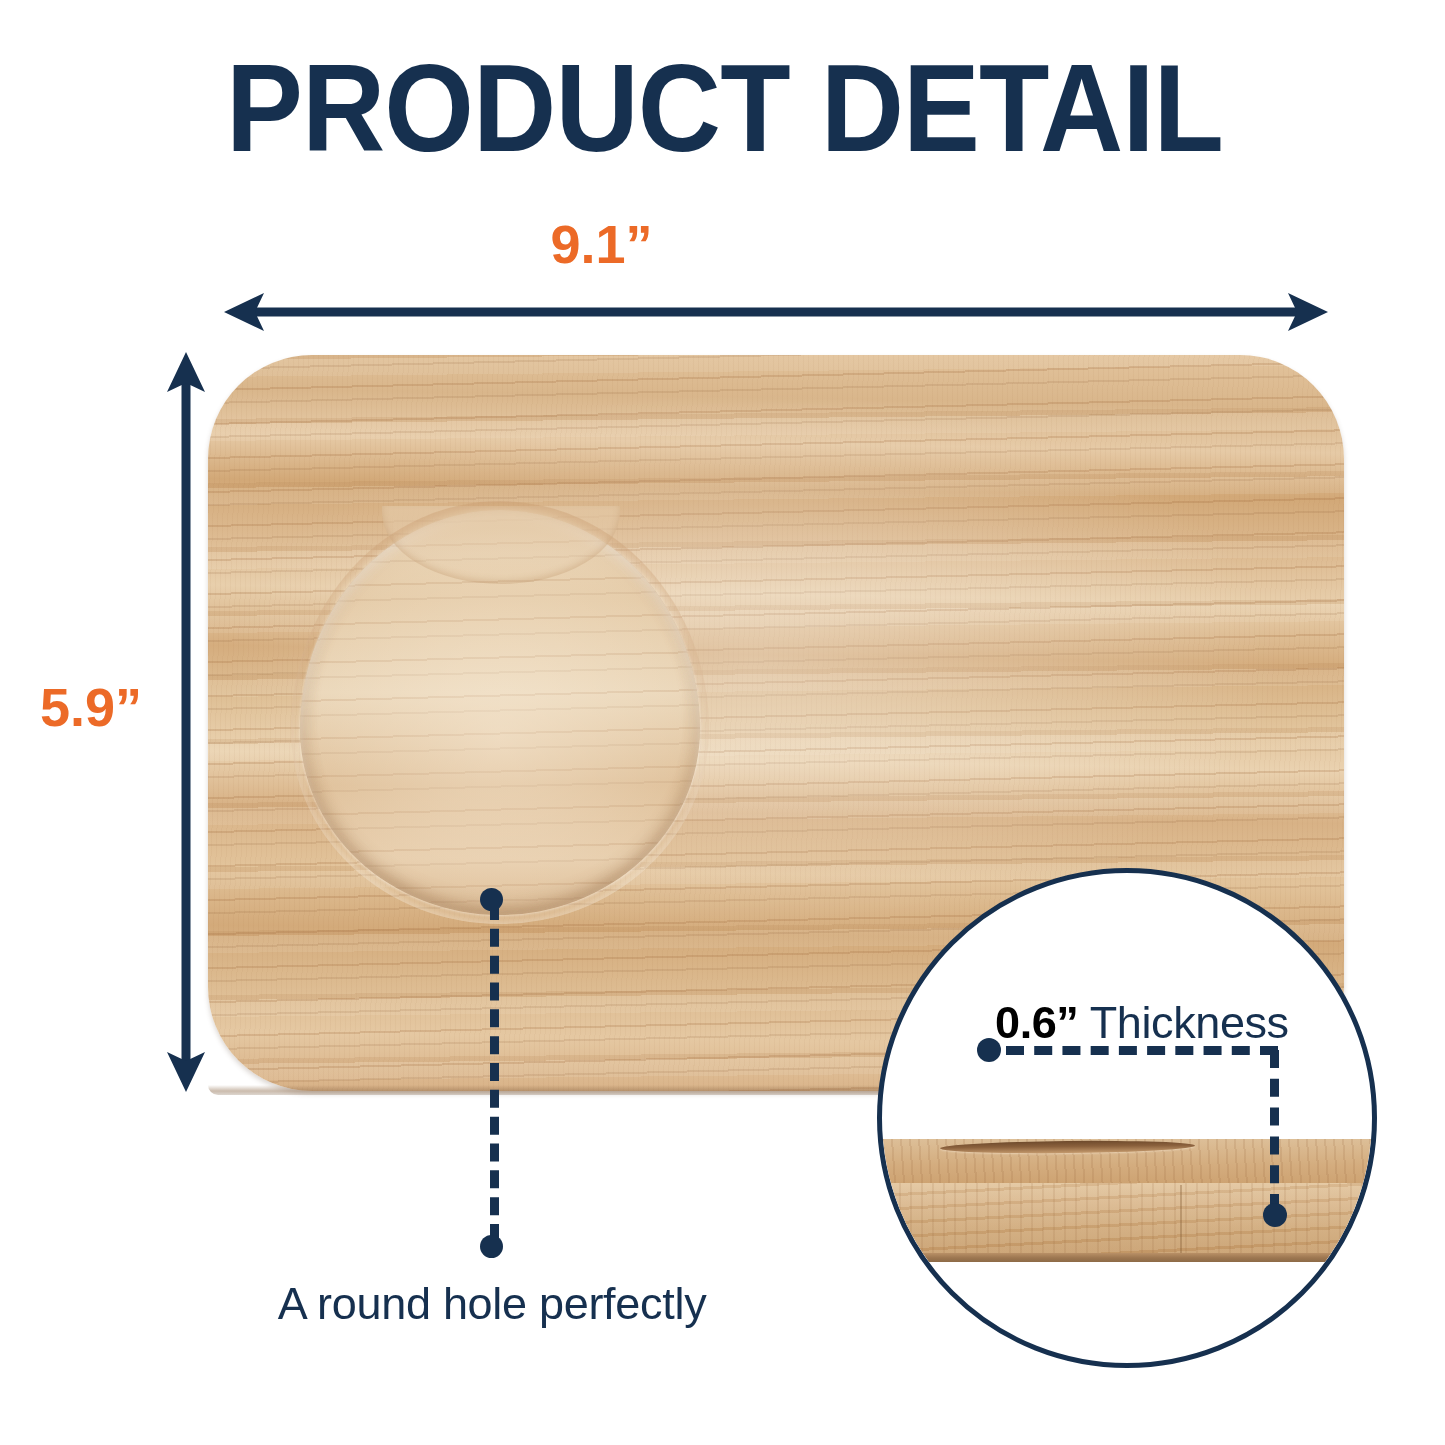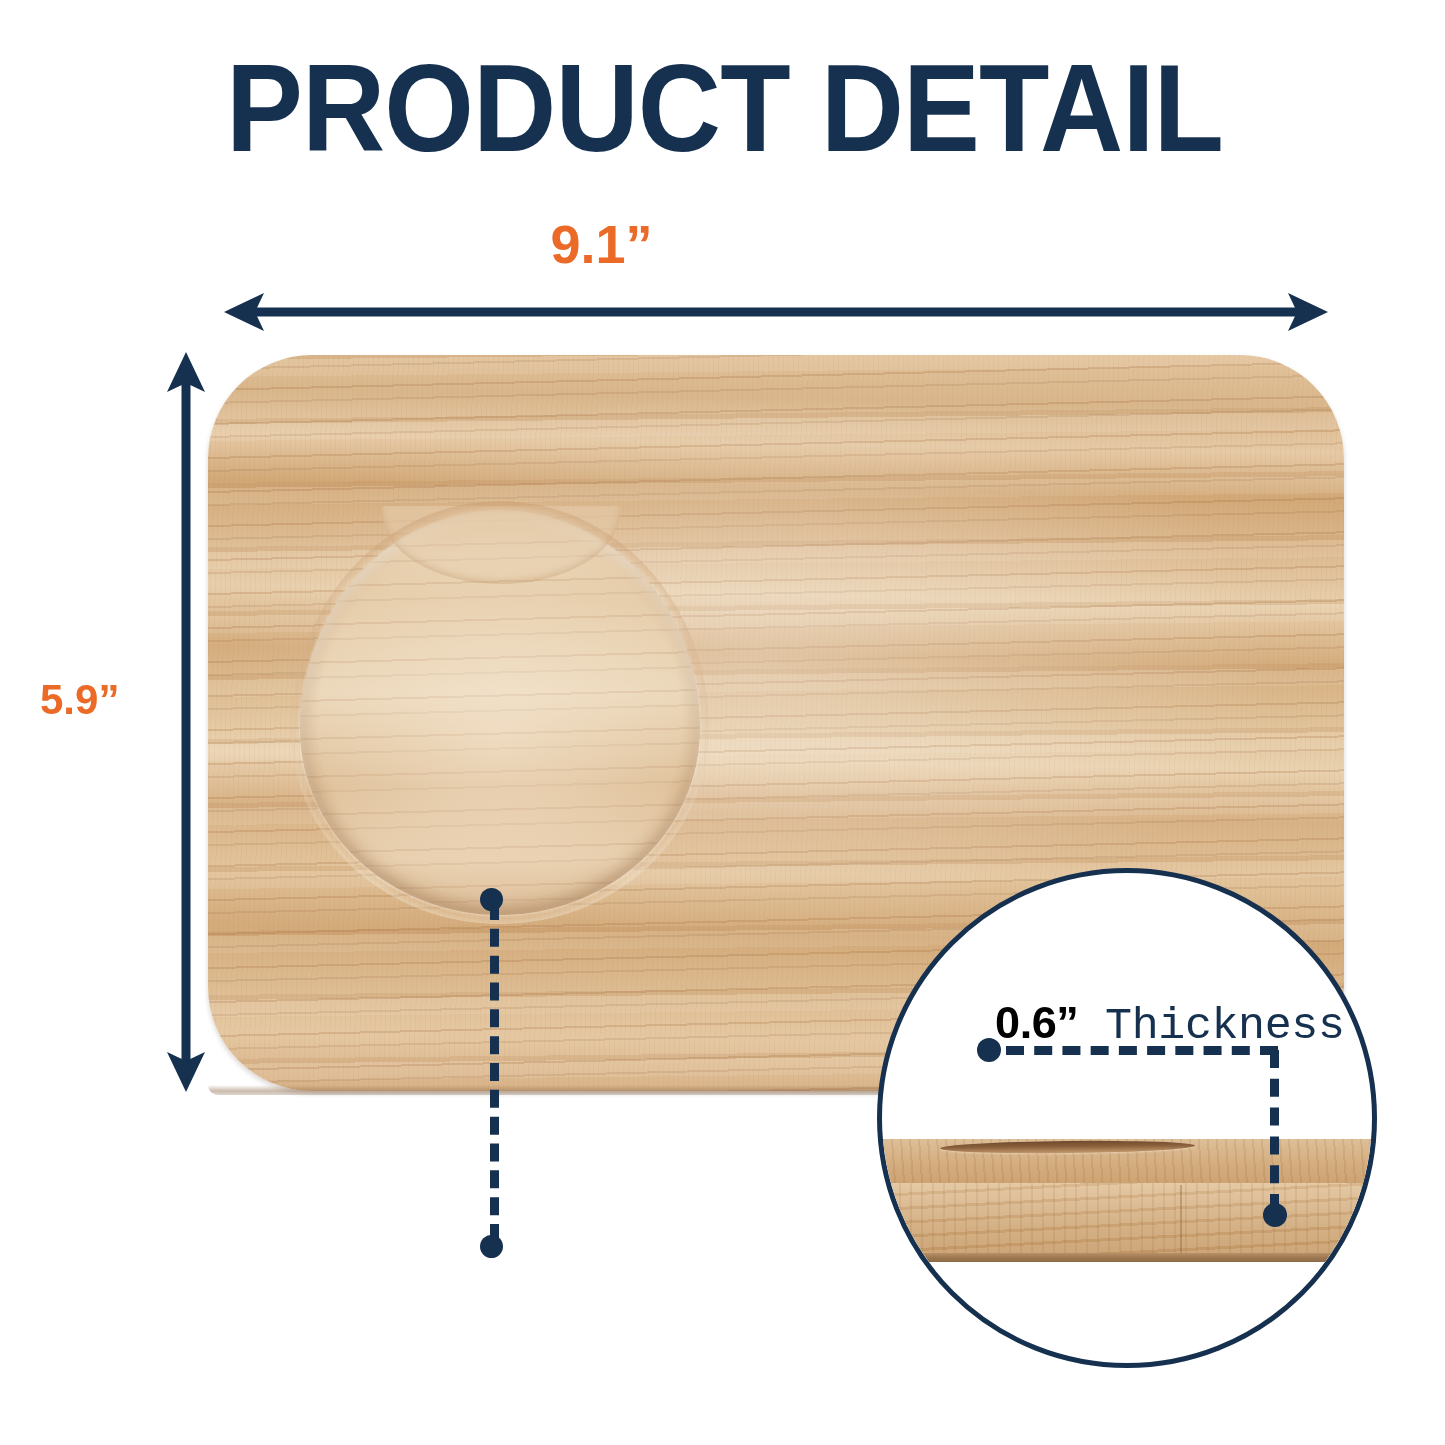--- a/index.html
+++ b/index.html
@@ -20,21 +20,21 @@
   }
 
   
   .dim-label{
     position:absolute;color:#ec6a27;font-weight:bold;
     font-family:"Liberation Sans",sans-serif;
     white-space:nowrap;
   }
   #label-width{left:0;top:213px;width:1445px;text-align:center;font-size:54px;
     transform:translateX(-123px);}
-  #label-height{left:38px;top:676px;font-size:42px;}
+  #label-height{left:38px;top:676px;font-size:54px;}
 
   
   #vec{position:absolute;left:0;top:0;width:1445px;height:1445px;pointer-events:none;}
 
   
   #board{
     position:absolute;left:206px;top:355px;width:1136px;height:736px;
     border-radius:104px;
     background:
       
@@ -165,21 +165,21 @@
   }
 
   
   .inset-label{
     position:absolute;white-space:nowrap;
     font-family:"Liberation Sans",sans-serif;
     font-size:45px;line-height:1;letter-spacing:-0.4px;
   }
   #thickness-label{left:993px;top:1000px;}
   #thickness-value{color:#000000;font-weight:bold;}
-  #thickness-word{color:#16304f;font-family:Liberation Mono, monospace;}
+  #thickness-word{color:#16304f;}
 
   #thick-dash-h{
     position:absolute;left:1004px;top:1046px;width:272px;height:0;
     border-top:9px dashed #16304f;
   }
   #thick-dash-v{
     position:absolute;left:1268px;top:1050px;width:0;height:162px;
     border-left:9px dashed #16304f;
   }
   #thick-dot-left{left:975px;top:1038px;width:24px;height:24px;}
@@ -217,20 +217,21 @@
       <div id="hole-top-notch"></div>
     </div>
     <div id="hole-lip" style="left:83px;top:146px;"></div>
   </div>
 
   <div id="callout-dash"></div>
   <div class="dot" id="callout-dot-top"></div>
   <div class="dot" id="callout-dot-bottom"></div>
 
   <div class="caption" id="caption-hole">
+    <div>A round hole perfectly</div>
   </div>
 
   <div id="inset">
     <div id="inset-clip">
       <div id="slab">
         <div id="slab-top"></div>
         <div id="slab-groove"></div>
         <div id="slab-face"></div>
         <div id="slab-face-seam"></div>
         <div id="slab-bottom"></div>

